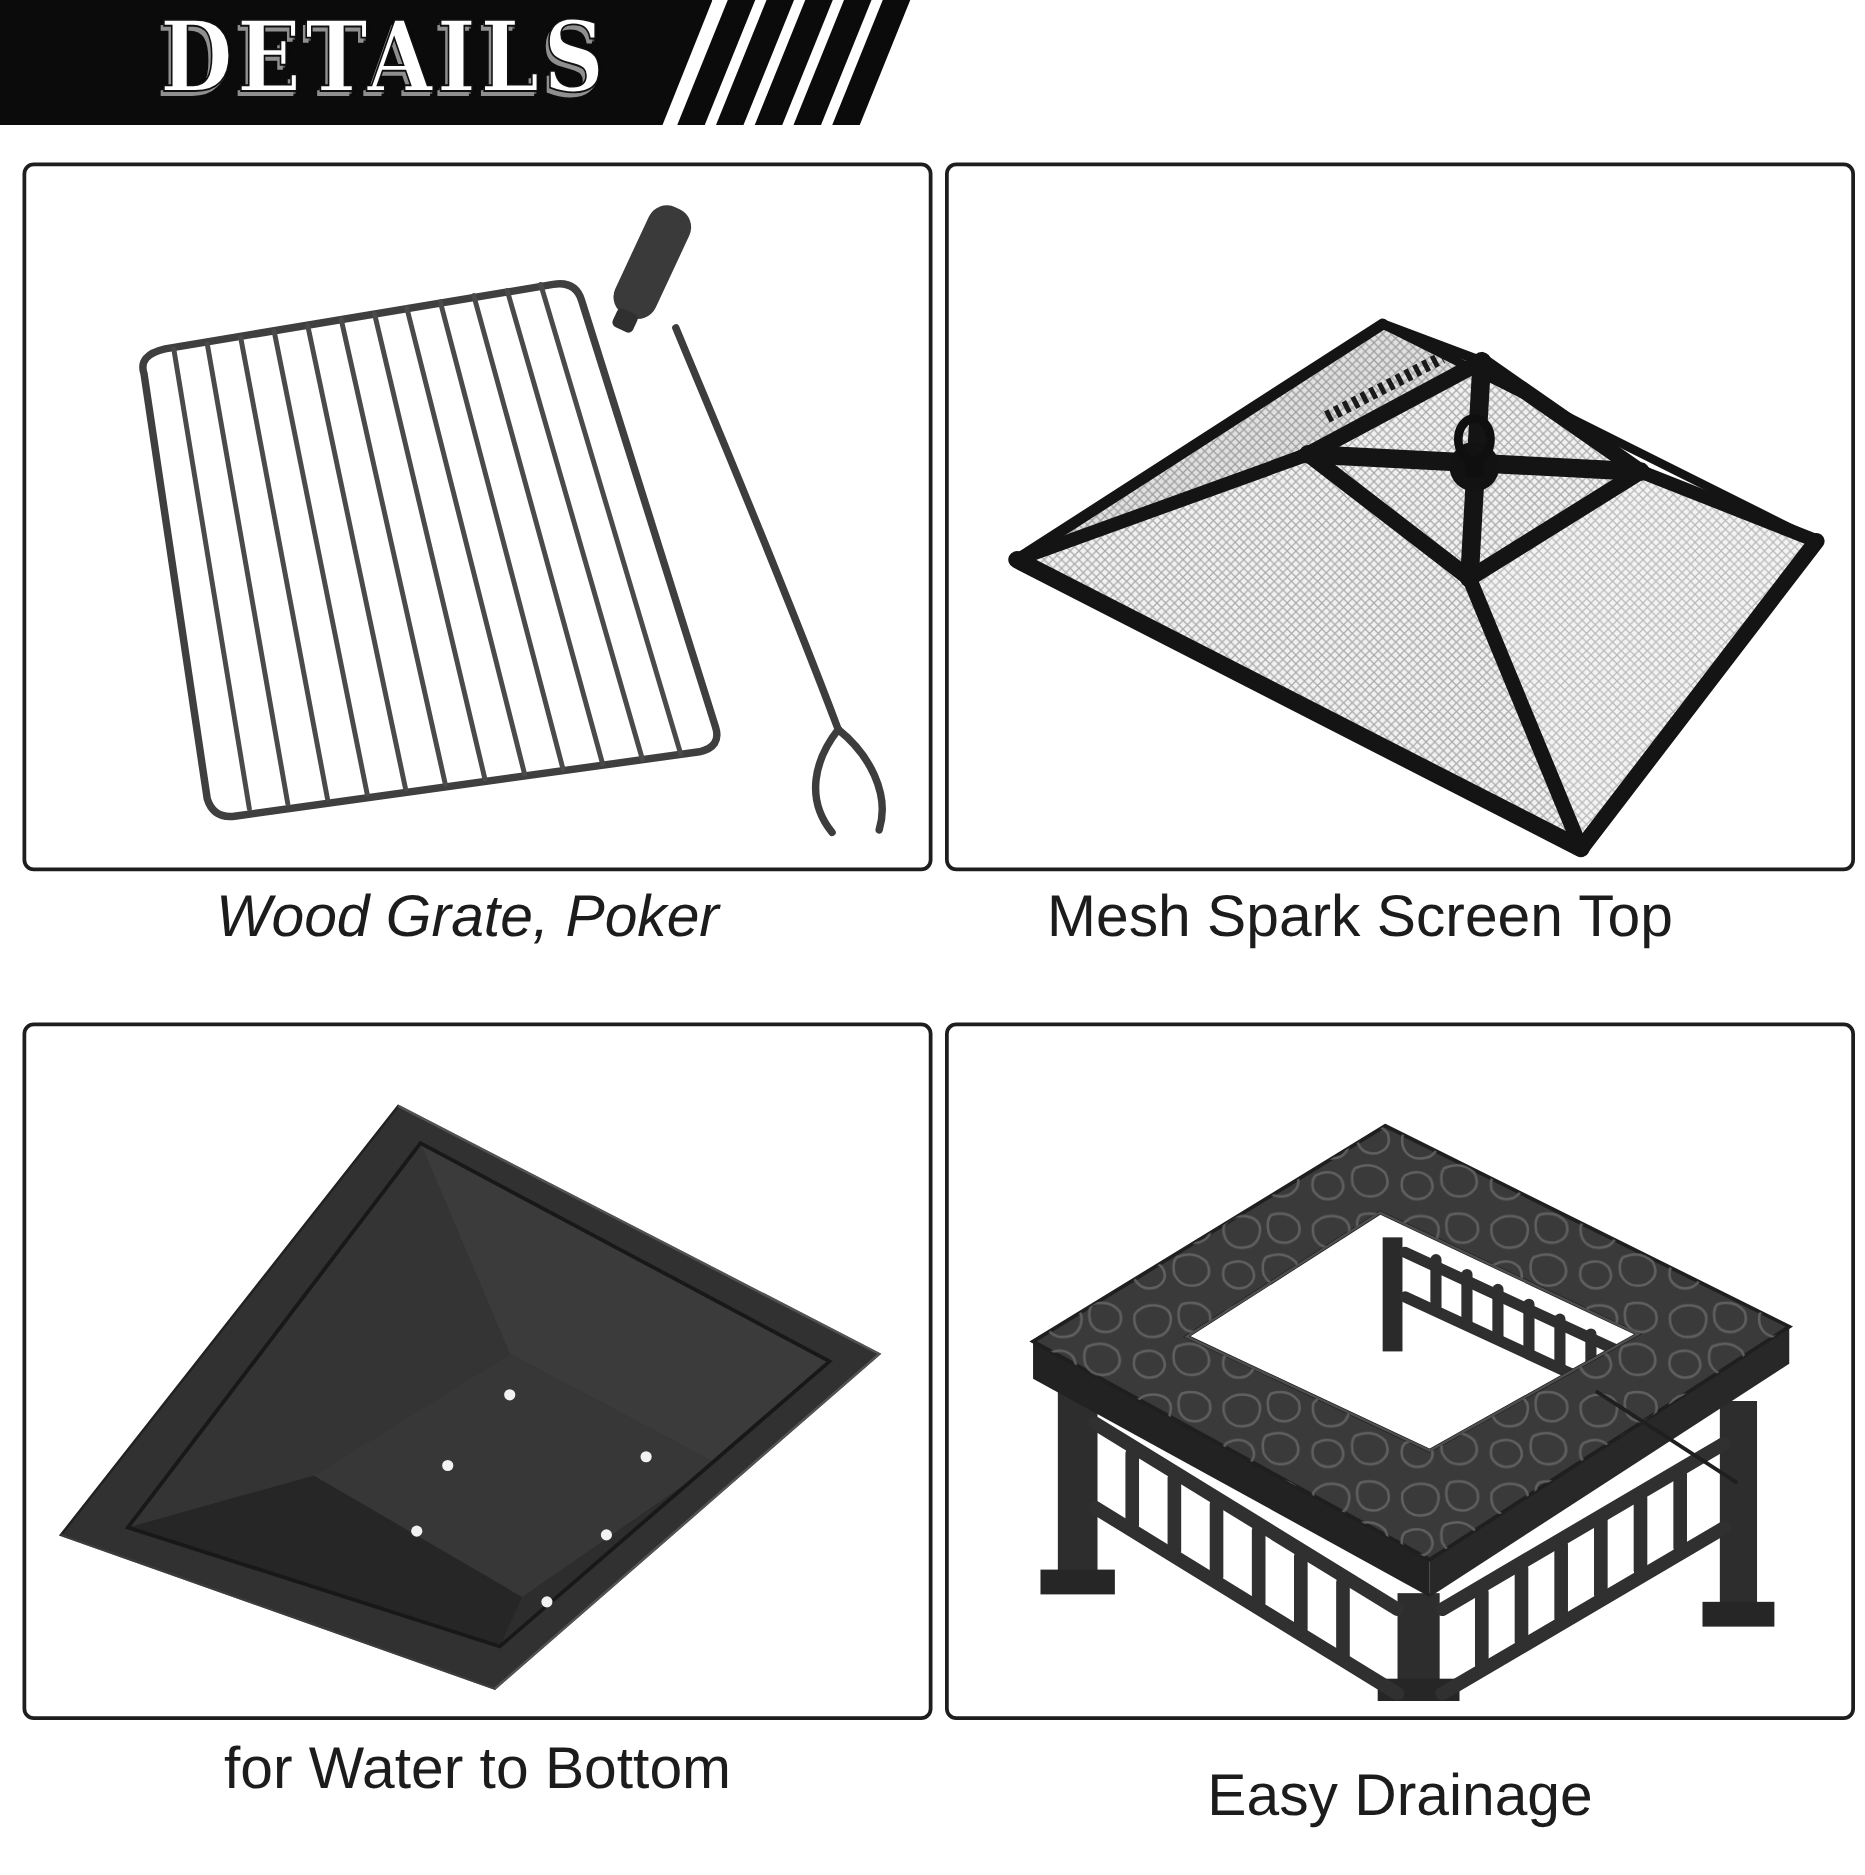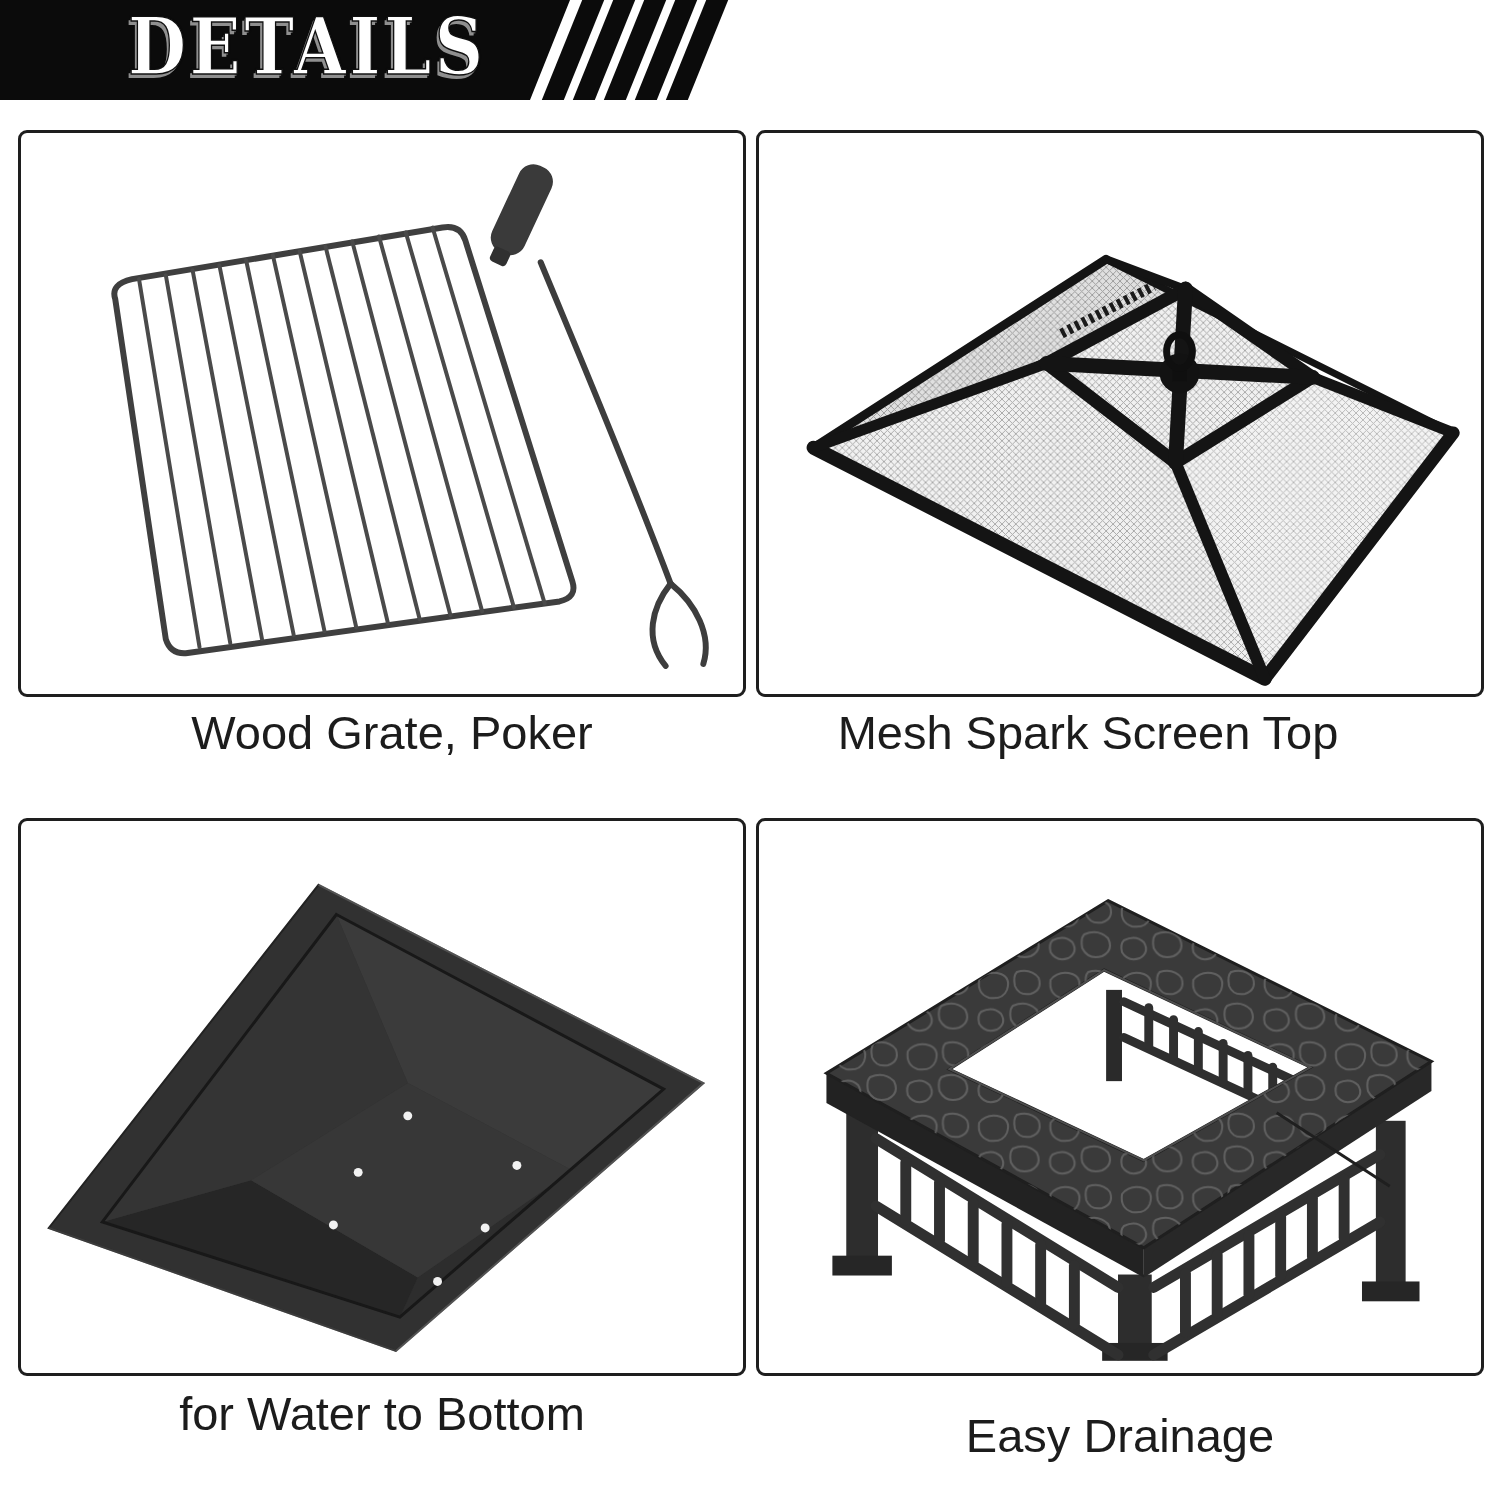--- a/index.html
+++ b/index.html
@@ -29,21 +29,21 @@
   .panel svg{display:block;width:100%;height:100%;}
   .panel-tl{left:18px;top:130px;width:728px;height:567px;}
   .panel-tr{left:756px;top:130px;width:728px;height:567px;}
   .panel-bl{left:18px;top:818px;width:728px;height:558px;}
   .panel-br{left:756px;top:818px;width:728px;height:558px;}
 
   
   .caption{position:absolute;width:728px;color:#1c1c1c;font-size:47px;line-height:1.18;}
   .caption .cap-block{width:max-content;margin:0 auto;text-align:left;}
   .caption .cap-line{display:block;}
-  .cap-tl{left:28px;top:705px;}
+  .cap-tl{left:10px;top:705px;font-style:italic;}
   .cap-tr{left:724px;top:705px;}
   .cap-bl{left:18px;top:1386px;}
   .cap-br{left:756px;top:1408px;}
 </style>
 </head>
 <body>
 
 <div class="page">
 
   <header class="banner">

